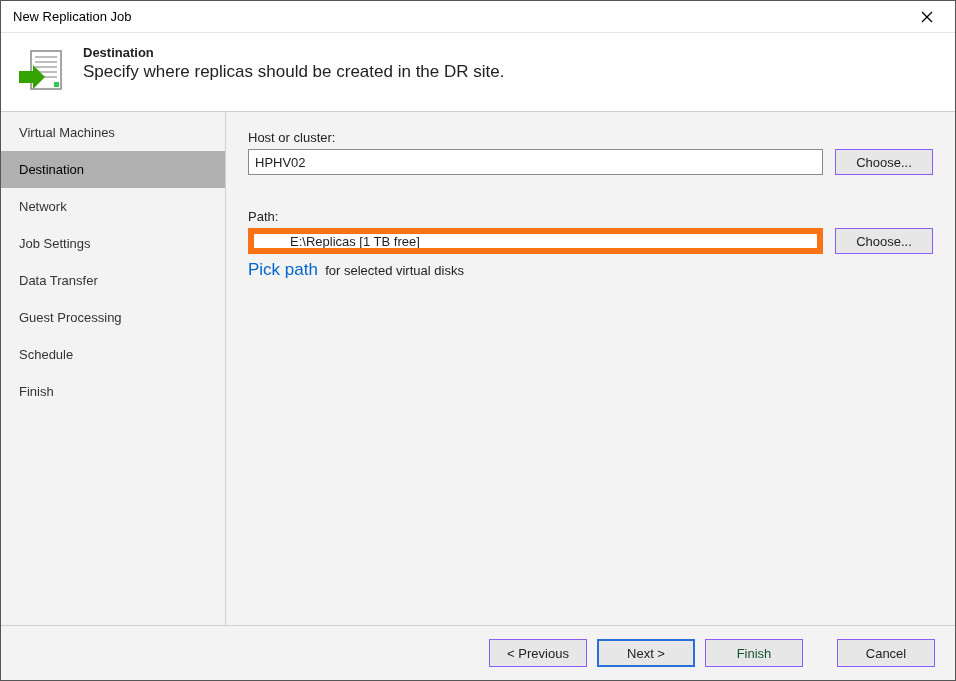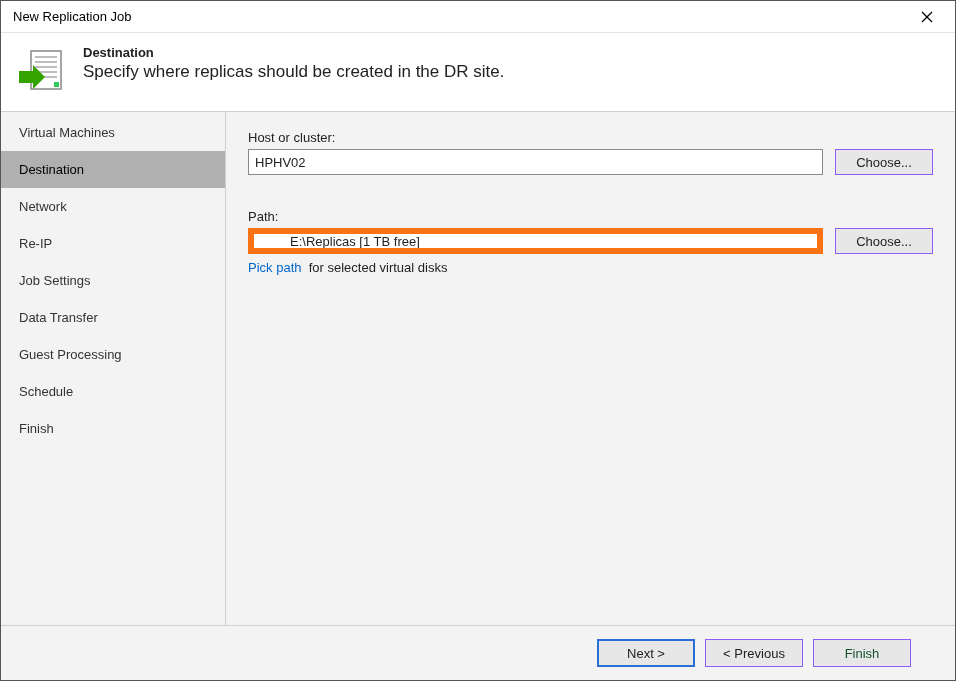--- a/index.html
+++ b/index.html
@@ -128,21 +128,21 @@
     cursor: pointer;
     padding: 0 10px;
   }
   .btn:disabled {
     color: #14532d;
     cursor: default;
   }
   .link {
     color: #0066cc;
     cursor: pointer;
-    font-size: 13px;
+    font-size: 17px;
   }
   .pick-row {
     margin-top: 6px;
     font-size: 13px;
   }
   .section-gap { height: 30px; }
   .footer {
     height: 54px;
     display: flex;
     justify-content: flex-end;
@@ -193,21 +193,20 @@
       <div class="header-title">Destination</div>
       <div class="header-desc">Specify where replicas should be created in the DR site.</div>
     </div>
   </div>
 
   <div class="body">
     <div class="sidebar">
       <div class="sidebar-item"><span>Virtual Machines</span></div>
       <div class="sidebar-item active"><span>Destination</span></div>
       <div class="sidebar-item"><span>Network</span></div>
-      <div class="sidebar-item"><span>Re-IP</span></div>
       <div class="sidebar-item"><span>Job Settings</span></div>
       <div class="sidebar-item"><span>Data Transfer</span></div>
       <div class="sidebar-item"><span>Guest Processing</span></div>
       <div class="sidebar-item"><span>Schedule</span></div>
       <div class="sidebar-item"><span>Finish</span></div>
     </div>
 
     <div class="content">
       <div class="field-label">Host or cluster:</div>
       <div class="field-row">
@@ -224,19 +223,20 @@
       </div>
 
       <div class="pick-row">
         <span class="link">Pick path</span>
         &nbsp;<span>for selected virtual disks</span>
       </div>
     </div>
   </div>
 
   <div class="footer">
+    <button class="btn"><span>&lt; Previous</span></button>
     <button class="btn btn-primary"><span>Next &gt;</span></button>
-    <button class="btn"><span>&lt; Previous</span></button>
     <button class="btn" disabled=""><span>Finish</span></button>
     <div class="footer-gap"></div>
+    <button class="btn"><span>Cancel</span></button>
   </div>
 
 </div>
 
 </body></html>

